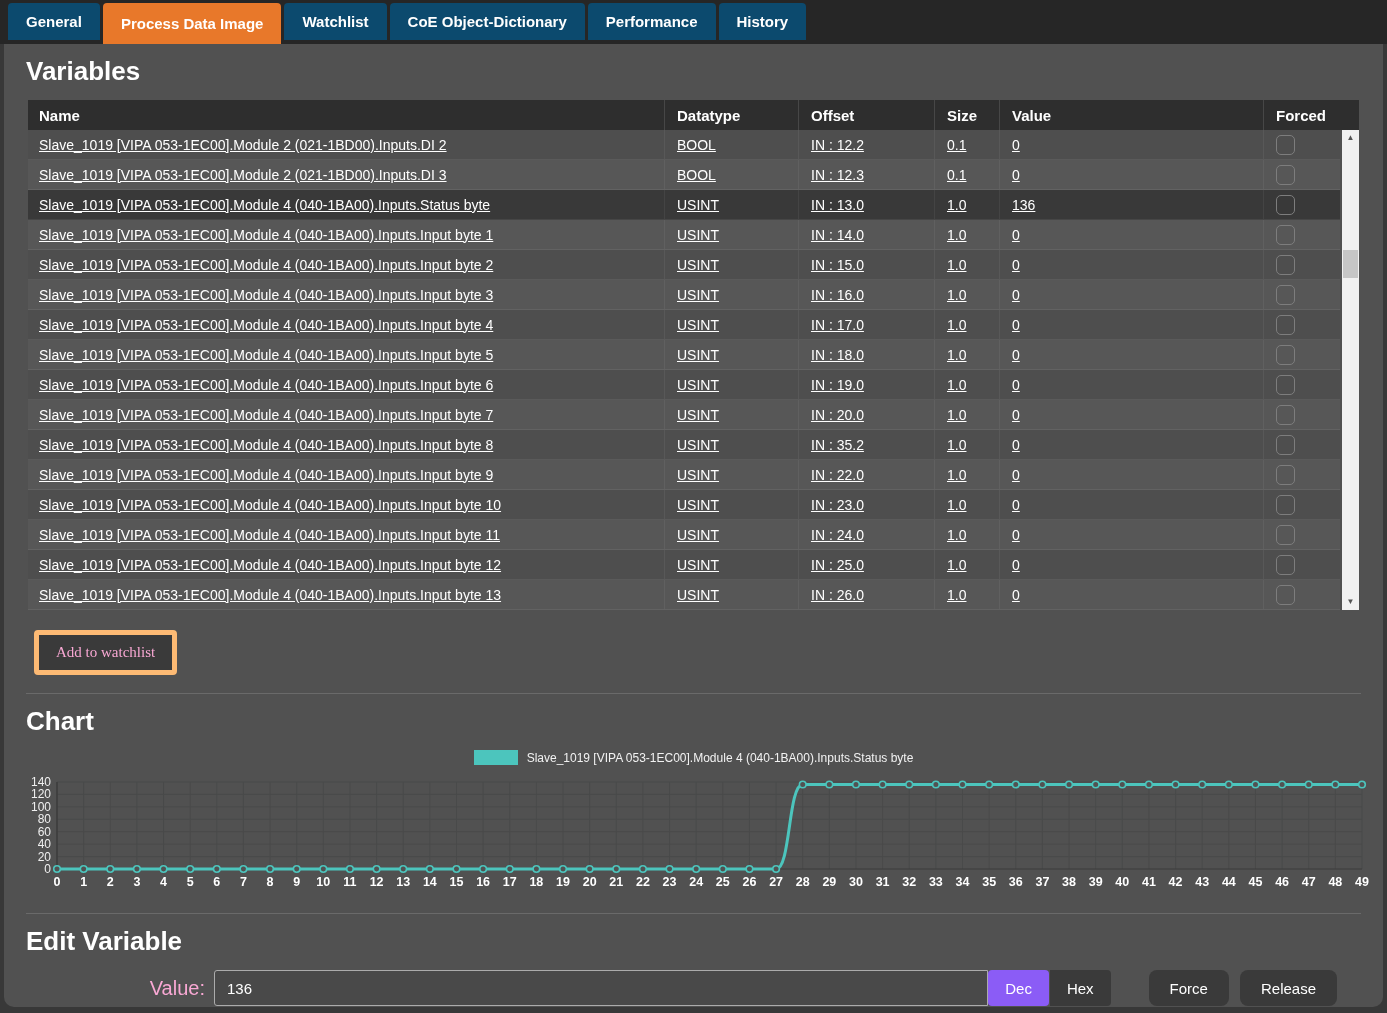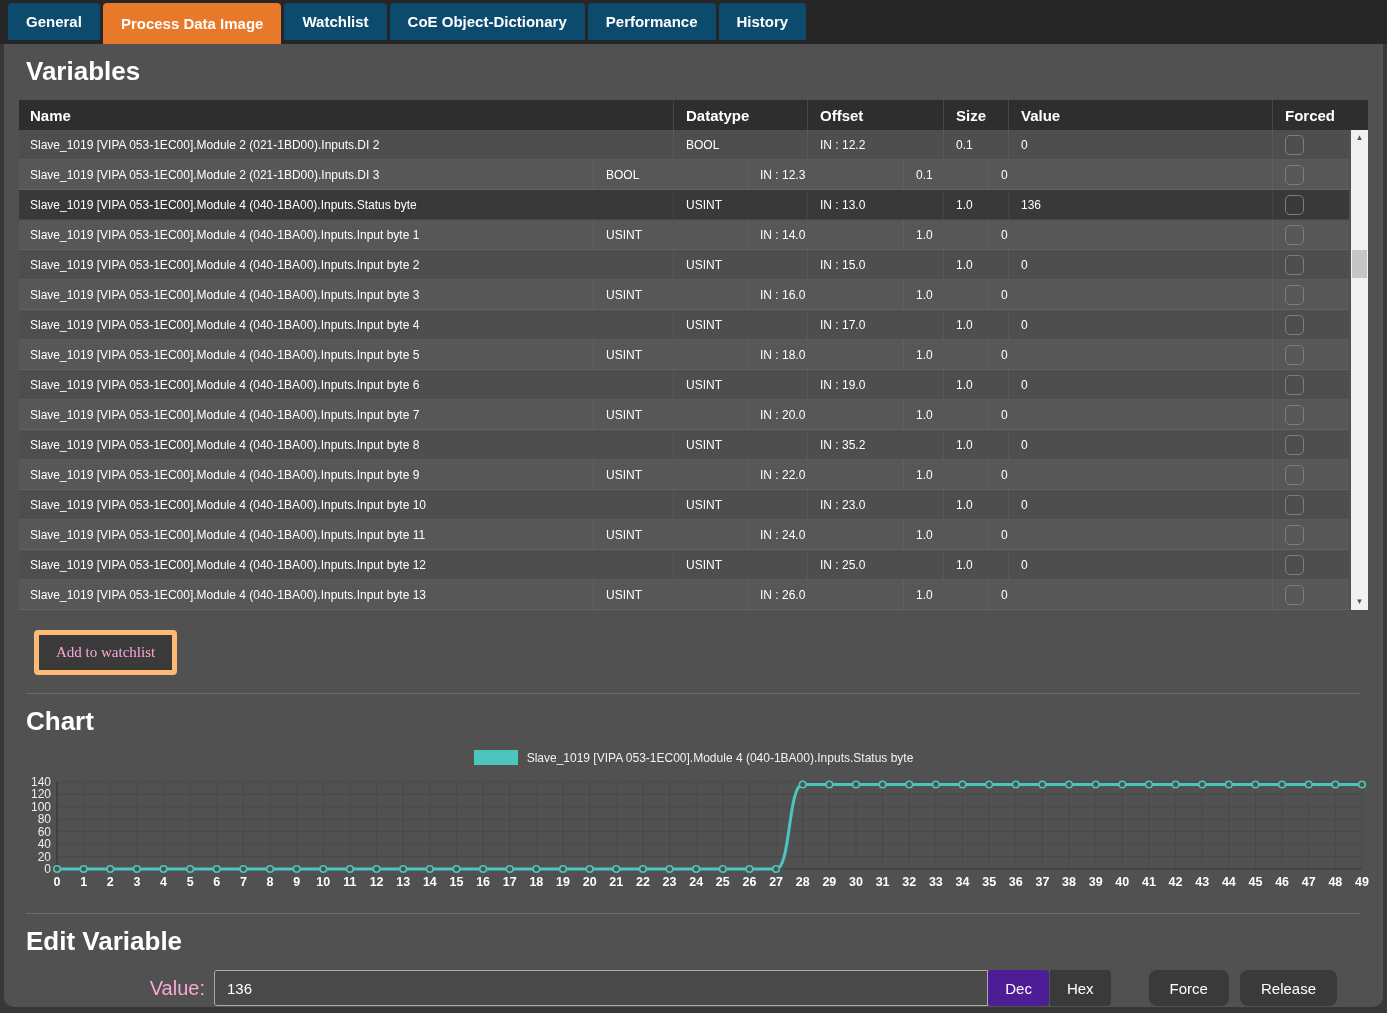--- a/index.html
+++ b/index.html
@@ -16,28 +16,28 @@
   .tab {
     margin-top:3px; height:37px; background:#0c4a6e; border-radius:4px 4px 0 0;
     display:flex; align-items:center; padding:0 18px; font-size:15px; font-weight:700;
     cursor:default; white-space:nowrap;
   }
   .tab.active { background:#e8782a; height:41px; }
   
   .card { margin:0 4px; height:963px; background:#515151; border-radius:0 0 10px 10px; overflow:hidden; position:relative; }
   .section-title { font-size:26px; font-weight:700; margin:10px 0 12px 22px; line-height:34px; }
   
-  .vtable { margin:0 15px; position:relative; }
+  .vtable { margin:0 24px; position:relative; }
   .tgrid { display:grid; grid-template-columns:minmax(0,1fr) 134px 136px 65px 264px 77px; }
   .thead { background:#2e2e2e; height:30px; padding-right:19px; font-weight:700; font-size:15px; }
   .th { display:flex; align-items:center; padding-left:12px; border-left:1px solid rgba(255,255,255,0.12); }
   .th:first-child { border-left:none; padding-left:11px; }
   .tbody { padding-right:19px; }
-  .trow { height:30px; background:#4e4e4e; border-bottom:1px solid rgba(255,255,255,0.07); font-size:12px; }
-  .trow.alt { background:#575757;gap:20px; }
+  .trow { height:30px; background:#4e4e4e; border-bottom:1px solid rgba(255,255,255,0.07); font-size:14px;text-decoration:underline; }
+  .trow.alt { background:#575757; }
   .trow.selected { background:#393939; }
   .td { display:flex; align-items:center; padding-left:12px; border-left:1px solid rgba(255,255,255,0.06); overflow:hidden; white-space:nowrap; }
   .td:first-child { border-left:none; padding-left:11px; }
   .checkbox { width:19px; height:20px; border:1px solid #7d7d7d; border-radius:5px; background:transparent; }
   
   .scrollbar { position:absolute; right:0; top:30px; bottom:0; width:17px; background:#f1f1f1; }
   .sb-btn { height:16px; width:17px; display:flex; align-items:center; justify-content:center; color:#545454; font-size:8px; line-height:8px; }
   .sb-btn.down { position:absolute; bottom:0; }
   .sb-thumb { position:absolute; top:120px; left:1px; width:15px; height:28px; background:#c6c6c6; }
   
@@ -45,21 +45,21 @@
   .divider { border-top:1px solid #6a6a6a; margin:18px 22px 0 22px; }
   
   .legend { display:flex; justify-content:center; align-items:center; gap:9px; font-size:12px; color:#f2f2f2; margin:0 0 4px 0; }
   .legend-swatch { width:44px; height:15px; }
   svg.chart { display:block; margin-left:22px; }
   
   .edit-row { display:flex; align-items:center; margin:8px 46px 0 22px; height:36px; }
   .edit-label { width:188px; text-align:right; padding-right:9px; font-size:20px; color:#f9a8d4; }
   .value-input { flex:1; height:36px; background:#494949; border:1px solid #ababab; border-radius:3px 0 0 3px; color:#fff; font-size:15px; padding:0 12px; font-family:inherit; outline:none; min-width:0; }
   .fmt-btn { height:36px; padding:0 17px; font-size:15px; border:none; color:#fff; font-family:inherit; }
-  .fmt-btn.dec { background:#4c1d95; border-radius:4px; }
+  .fmt-btn.dec { background:#8b5cf6; border-radius:4px; }
   .fmt-btn.hex { background:#3a3a3a; border-radius:0 4px 4px 0; margin-left:1px; }
   .action-btn { height:36px; padding:0 21px; background:#3a3a3a; border:none; border-radius:8px; color:#fff; font-size:15px; font-family:inherit; }
   .action-btn.force { margin-left:38px; }
   .action-btn.release { margin-left:11px; }
 </style>
 </head>
 <body>
 
 <div class="tabstrip" id="tabstrip">
     <div class="tab">General</div>

